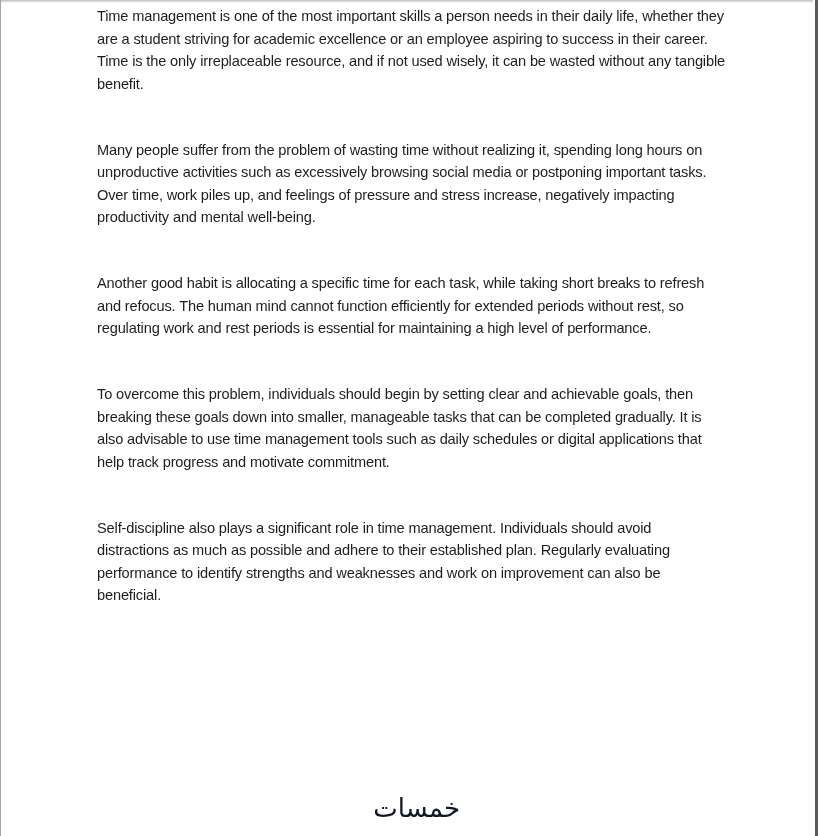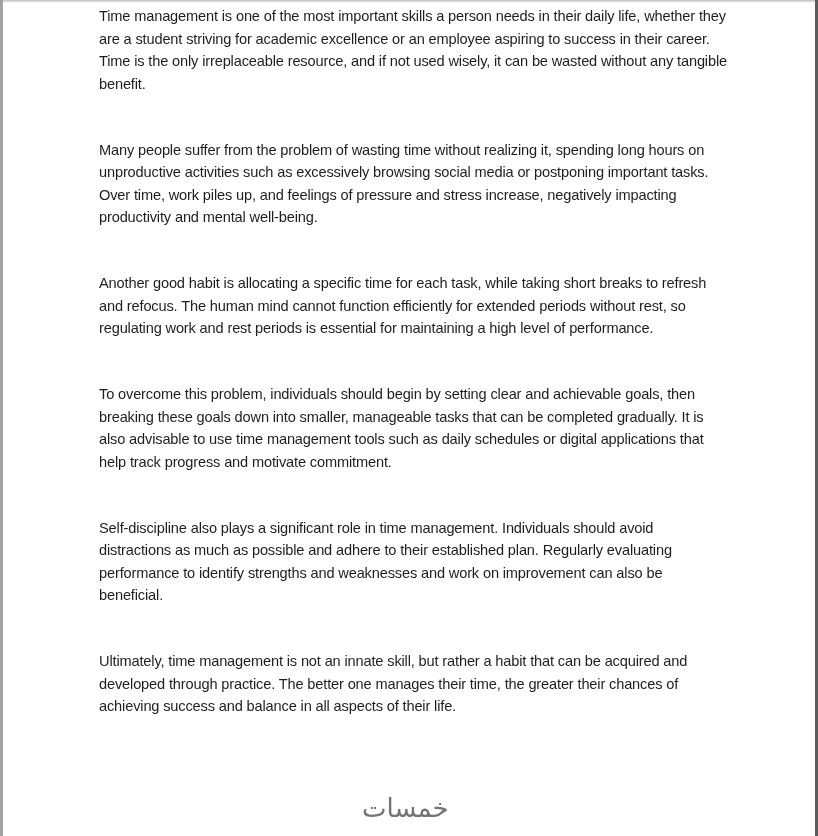--- a/index.html
+++ b/index.html
@@ -9,21 +9,21 @@
     height: 836px;
     overflow: hidden;
     background: #ffffff;
   }
   .frame {
     position: relative;
     width: 818px;
     height: 836px;
     background: #ffffff;
     box-sizing: border-box;
-    border-left: 3px solid #a3a3a3;
+    border-left: 1px solid #a3a3a3;
   }
   .top-shadow {
     position: absolute;
     left: 0; top: 0;
     width: 812px;
     height: 3px;
     background: linear-gradient(#bdbdbd, rgba(255,255,255,0));
   }
   .right-edge {
     position: absolute;
@@ -48,36 +48,35 @@
   }
   .watermark {
     position: absolute;
     left: 359px;
     top: 793px;
     width: 100px;
     height: 30px;
     font-family: "DejaVu Sans", sans-serif;
     font-size: 26px;
     line-height: 30px;
-    color: #737373;
-    text-align: left;
+    color: #0f172a;
+    text-align: right;
     direction: rtl;
   }
 </style>
 </head>
 <body>
 
 <div class="frame">
   <div class="top-shadow"></div>
 
   <div class="page">
     <p class="para">Time management is one of the most important skills a person needs in their daily life, whether they are a student striving for academic excellence or an employee aspiring to success in their career. Time is the only irreplaceable resource, and if not used wisely, it can be wasted without any tangible benefit.</p>
     <p class="para">Many people suffer from the problem of wasting time without realizing it, spending long hours on unproductive activities such as excessively browsing social media or postponing important tasks. Over time, work piles up, and feelings of pressure and stress increase, negatively impacting productivity and mental well-being.</p>
     <p class="para">Another good habit is allocating a specific time for each task, while taking short breaks to refresh and refocus. The human mind cannot function efficiently for extended periods without rest, so regulating work and rest periods is essential for maintaining a high level of performance.</p>
     <p class="para">To overcome this problem, individuals should begin by setting clear and achievable goals, then breaking these goals down into smaller, manageable tasks that can be completed gradually. It is also advisable to use time management tools such as daily schedules or digital applications that help track progress and motivate commitment.</p>
     <p class="para">Self-discipline also plays a significant role in time management. Individuals should avoid distractions as much as possible and adhere to their established plan. Regularly evaluating performance to identify strengths and weaknesses and work on improvement can also be beneficial.</p>
-    <p class="para">Ultimately, time management is not an innate skill, but rather a habit that can be acquired and developed through practice. The better one manages their time, the greater their chances of achieving success and balance in all aspects of their life.</p>
   </div>
 
   <div class="watermark">خمسات</div>
 
   <div class="right-edge"></div>
 </div>
 
 </body></html>

